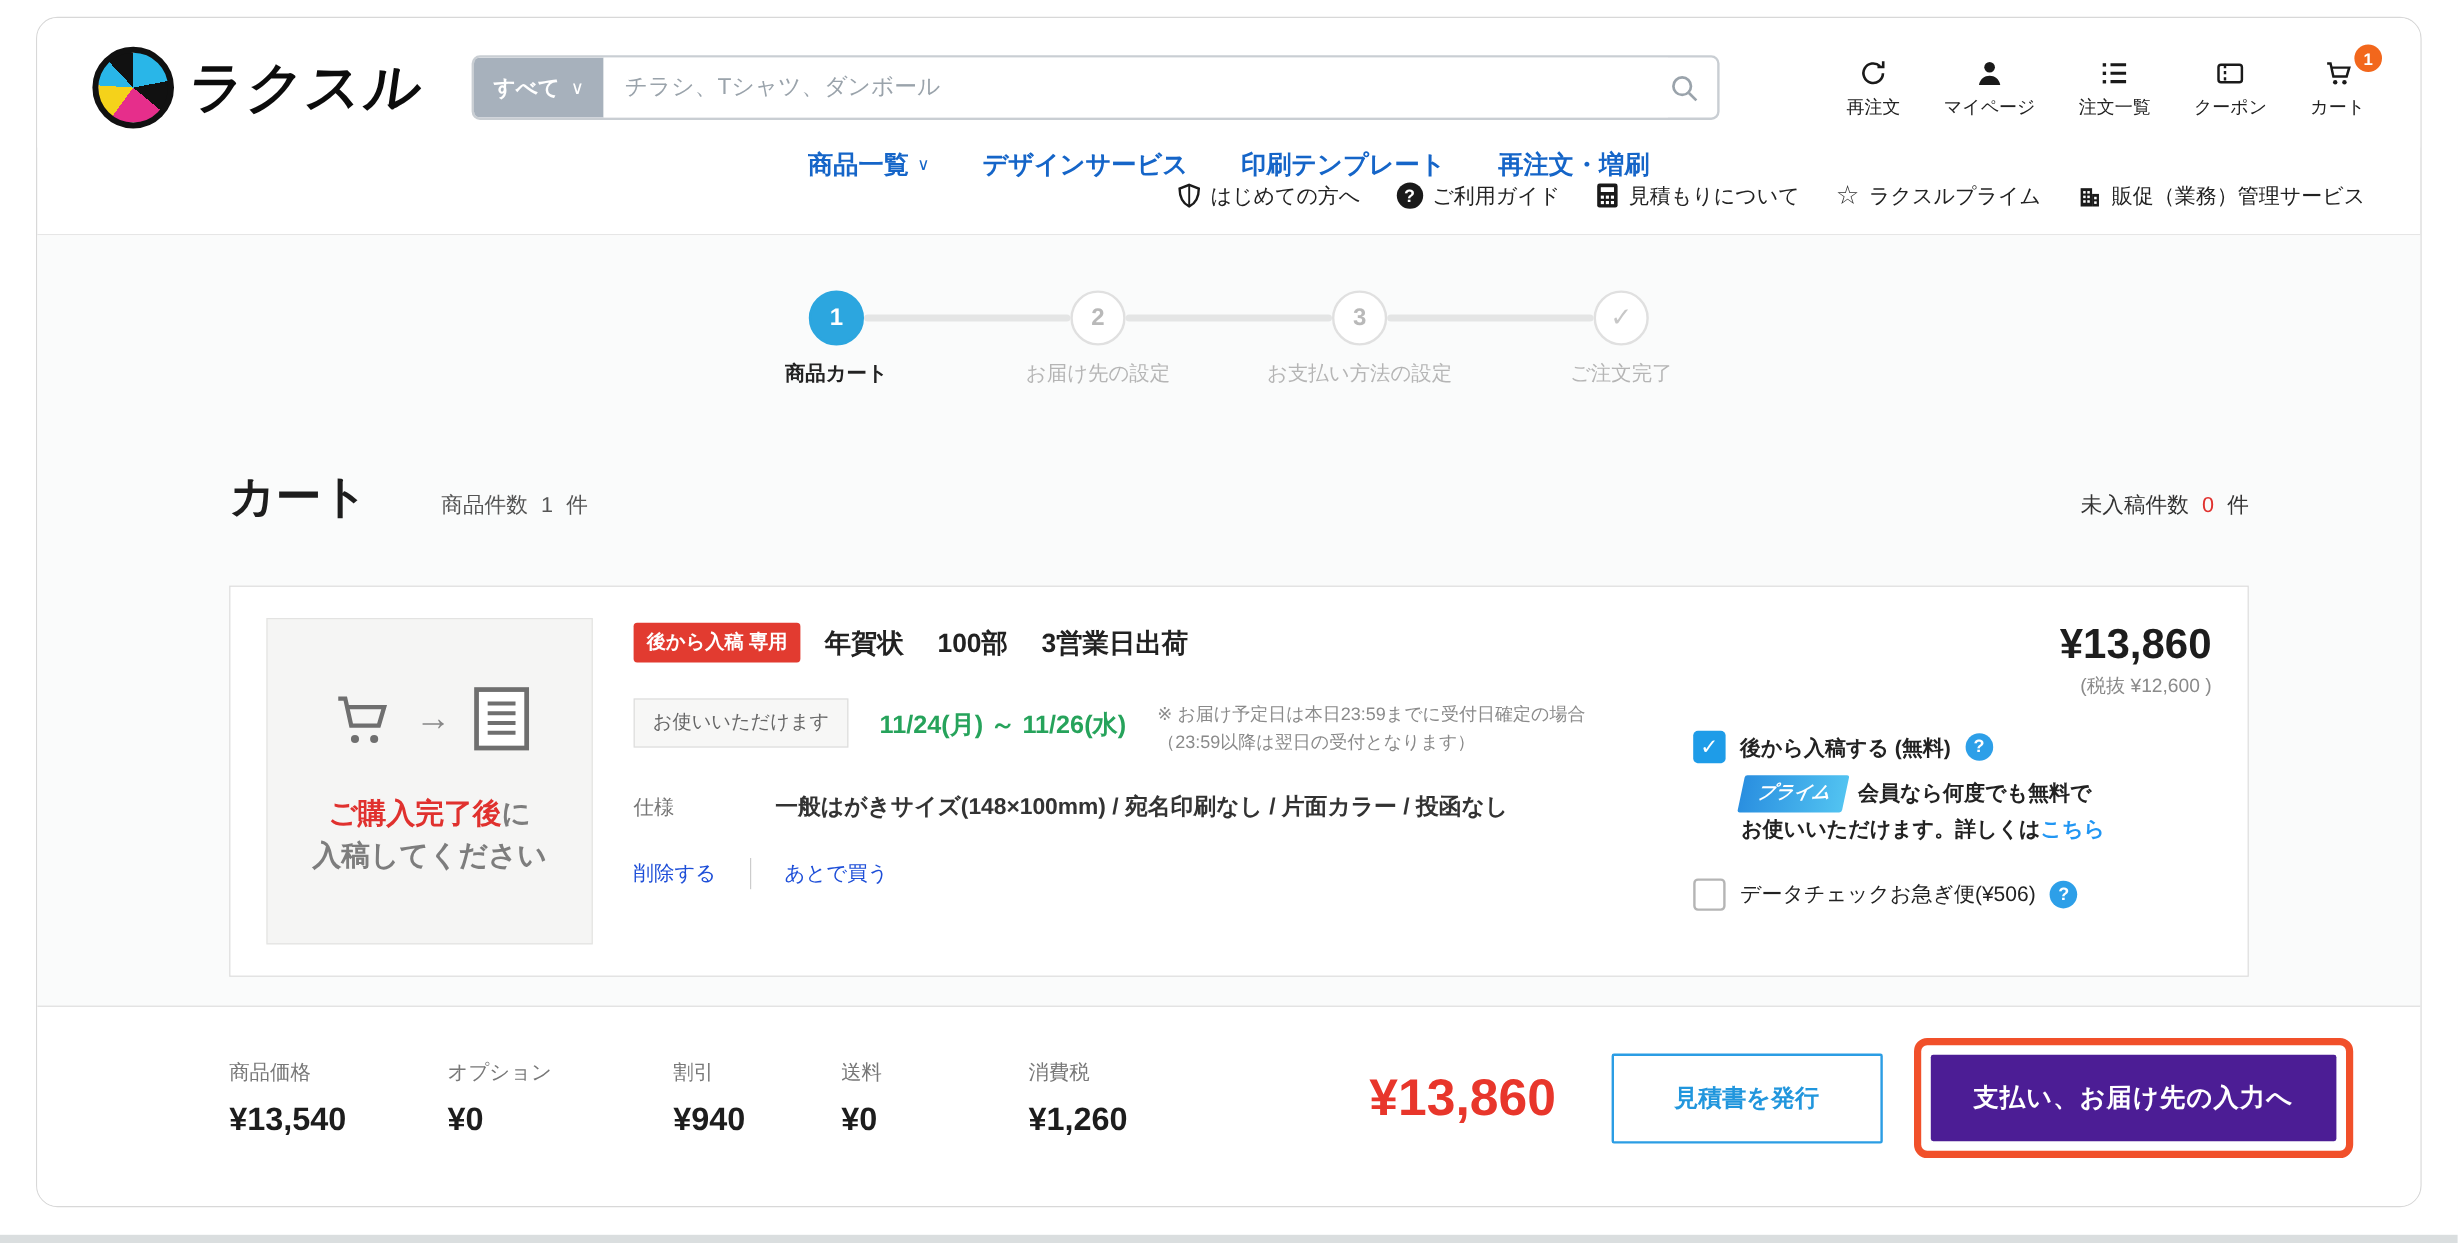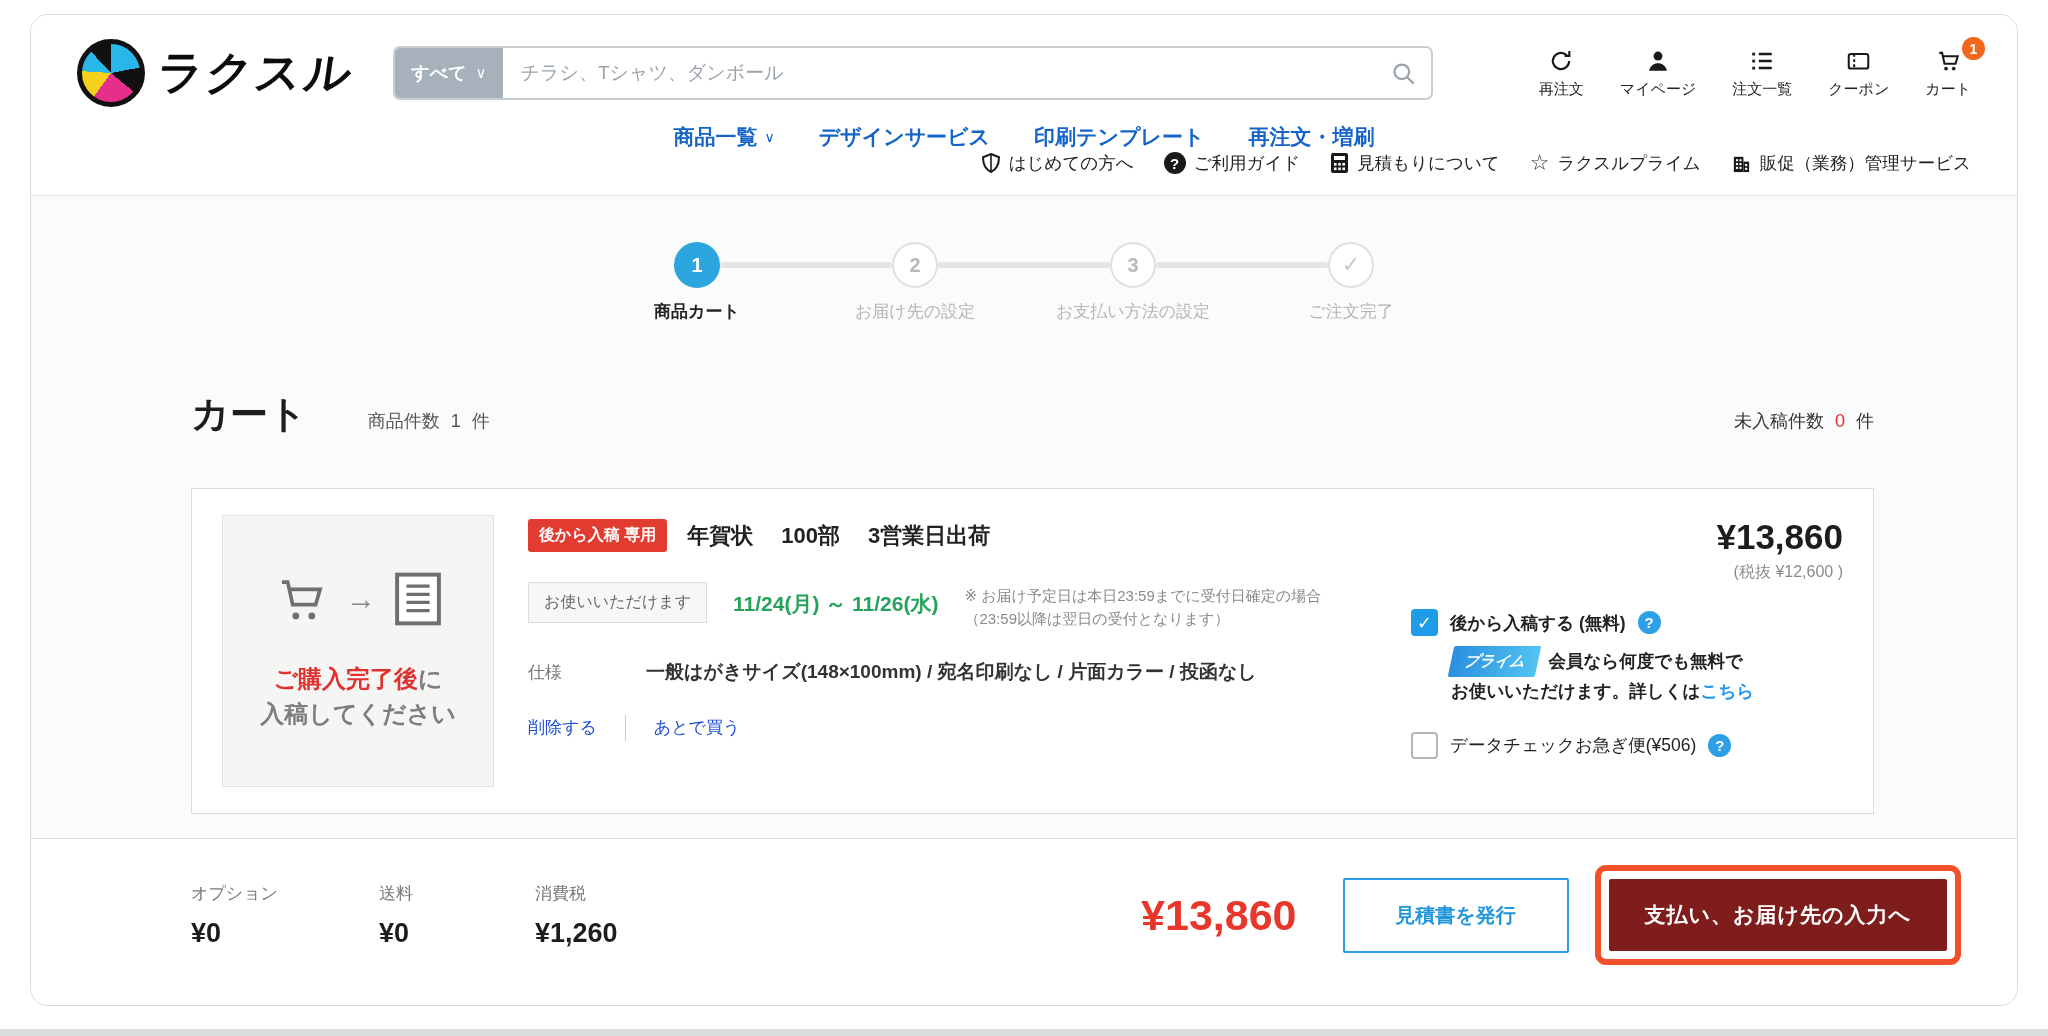--- a/index.html
+++ b/index.html
@@ -112,21 +112,21 @@
   
   .summary { background:#fff; border-top:1px solid #ddd; padding:26px 56px 40px 160px; display:flex; align-items:center; }
   .col { flex:none; }
   .col .lab { font-size:17px; color:#777; }
   .col .val { font-size:27px; font-weight:bold; color:#1d1d1d; margin-top:13px; }
   .c0{width:182px;} .c1{width:188px;} .c2{width:140px;} .c3{width:156px;} .c4{width:150px;}
   .total { margin-left:auto; font-size:43px; font-weight:bold; color:#e8362b; white-space:nowrap; }
   .quote-btn { margin-left:46px; width:226px; height:75px; background:#fff; border:2px solid #2b9de4; color:#2196dd;
     font-size:20px; font-weight:bold; font-family:inherit; cursor:pointer; border-radius:2px; white-space:nowrap; }
   .cta-wrap { margin-left:26px; border:6px solid #f1502a; border-radius:11px; padding:8px; }
-  .cta-btn { height:72px; padding:0 36px; background:#7f1d1d; border:none; color:#fff; font-size:21px; font-weight:bold;
+  .cta-btn { height:72px; padding:0 36px; background:#4c1d95; border:none; color:#fff; font-size:21px; font-weight:bold;
     font-family:inherit; letter-spacing:1px; cursor:pointer; border-radius:2px; white-space:nowrap; }
 </style>
 </head>
 <body>
 
 <div class="page">
 
   <header>
     <div class="logo">
       <span class="logo-mark"></span>
@@ -395,24 +395,32 @@
         <div class="opt">
           <span class="chk off"></span>
           <span class="opt-label" style="font-weight:normal">データチェックお急ぎ便(¥506)</span>
           <span class="q-blue">?</span>
         </div>
       </div>
     </section>
   </main>
 
   <footer class="summary">
+    <div class="col c0">
+      <div class="lab">商品価格</div>
+      <div class="val">¥13,540</div>
+    </div>
     <div class="col c1">
       <div class="lab">オプション</div>
       <div class="val">¥0</div>
     </div>
+    <div class="col c2">
+      <div class="lab">割引</div>
+      <div class="val">¥940</div>
+    </div>
     <div class="col c3">
       <div class="lab">送料</div>
       <div class="val">¥0</div>
     </div>
     <div class="col c4">
       <div class="lab">消費税</div>
       <div class="val">¥1,260</div>
     </div>
 
     <div class="total">¥13,860</div>

